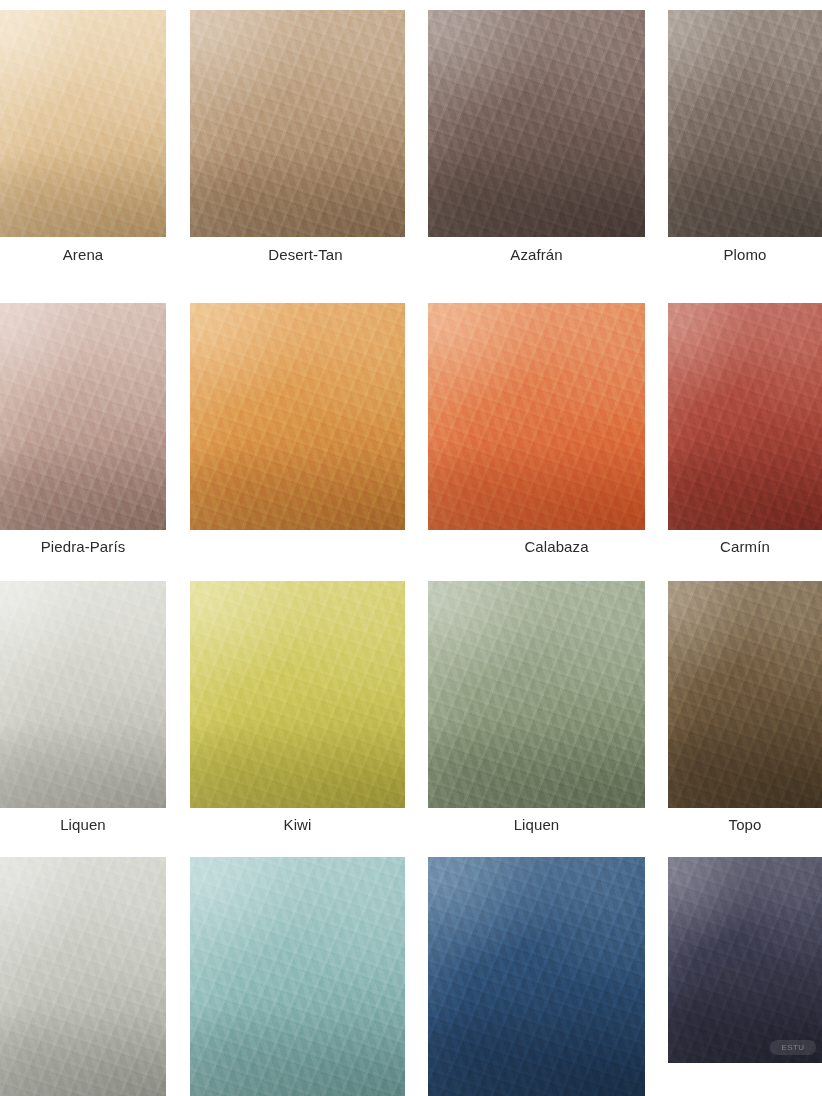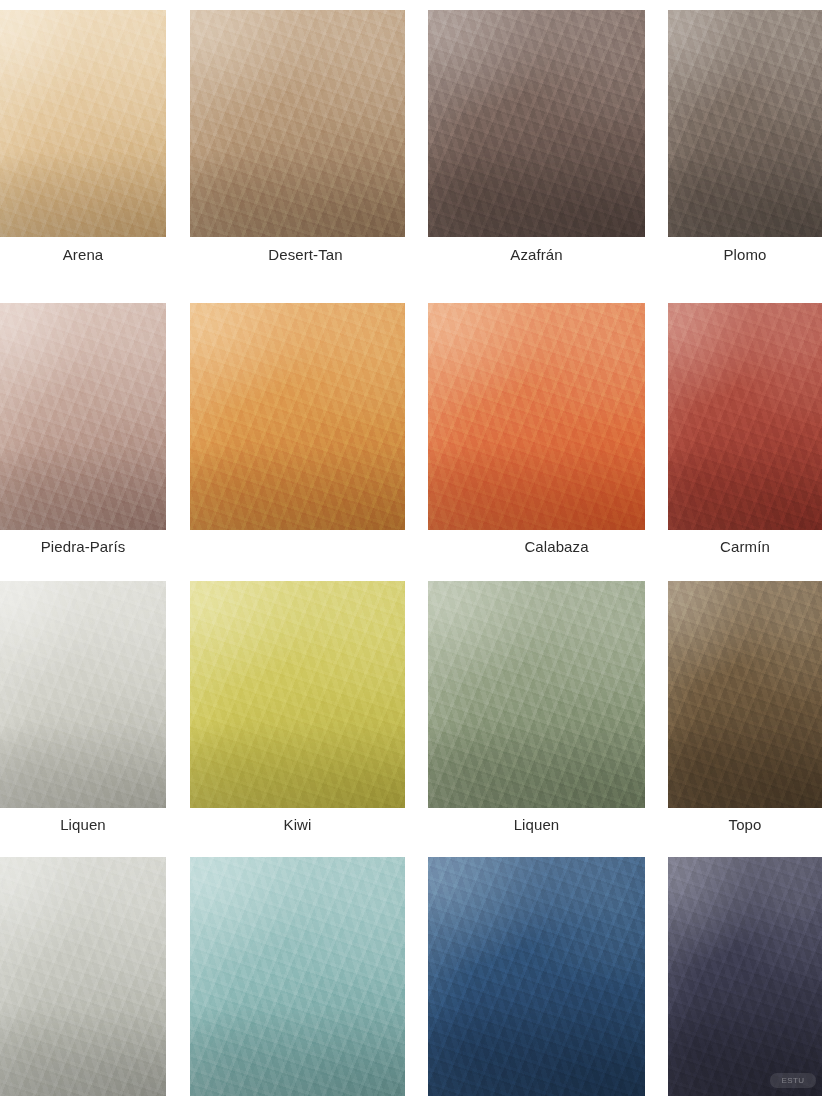--- a/index.html
+++ b/index.html
@@ -210,21 +210,21 @@
         <div class="sheen"></div>
       </div>
     </div>
     <div class="swatch-cell" style="left: 428px; top: 857px; width: 217px; height: 239px;">
       <div class="swatch" style="background-color: rgb(46, 79, 116); background-image: linear-gradient(155deg, rgb(60, 97, 137) 0%, rgb(46, 79, 116) 45%, rgb(36, 64, 95) 100%);">
         <div class="tex"></div>
         <div class="tex2"></div>
         <div class="sheen"></div>
       </div>
     </div>
-    <div class="swatch-cell" style="left: 668px; top: 857px; width: 154px; height: 239px;">
+    <div class="swatch-cell" style="left: 668px; top: 857px; width: 154px; height: 206px;">
       <div class="swatch" style="background-color: rgb(60, 60, 80); background-image: linear-gradient(155deg, rgb(75, 75, 96) 0%, rgb(60, 60, 80) 45%, rgb(48, 48, 63) 100%);">
         <div class="tex"></div>
         <div class="tex2"></div>
         <div class="sheen"></div>
         <div class="watermark">ESTU</div>
       </div>
     </div>
   </div>
 
 </body></html>

